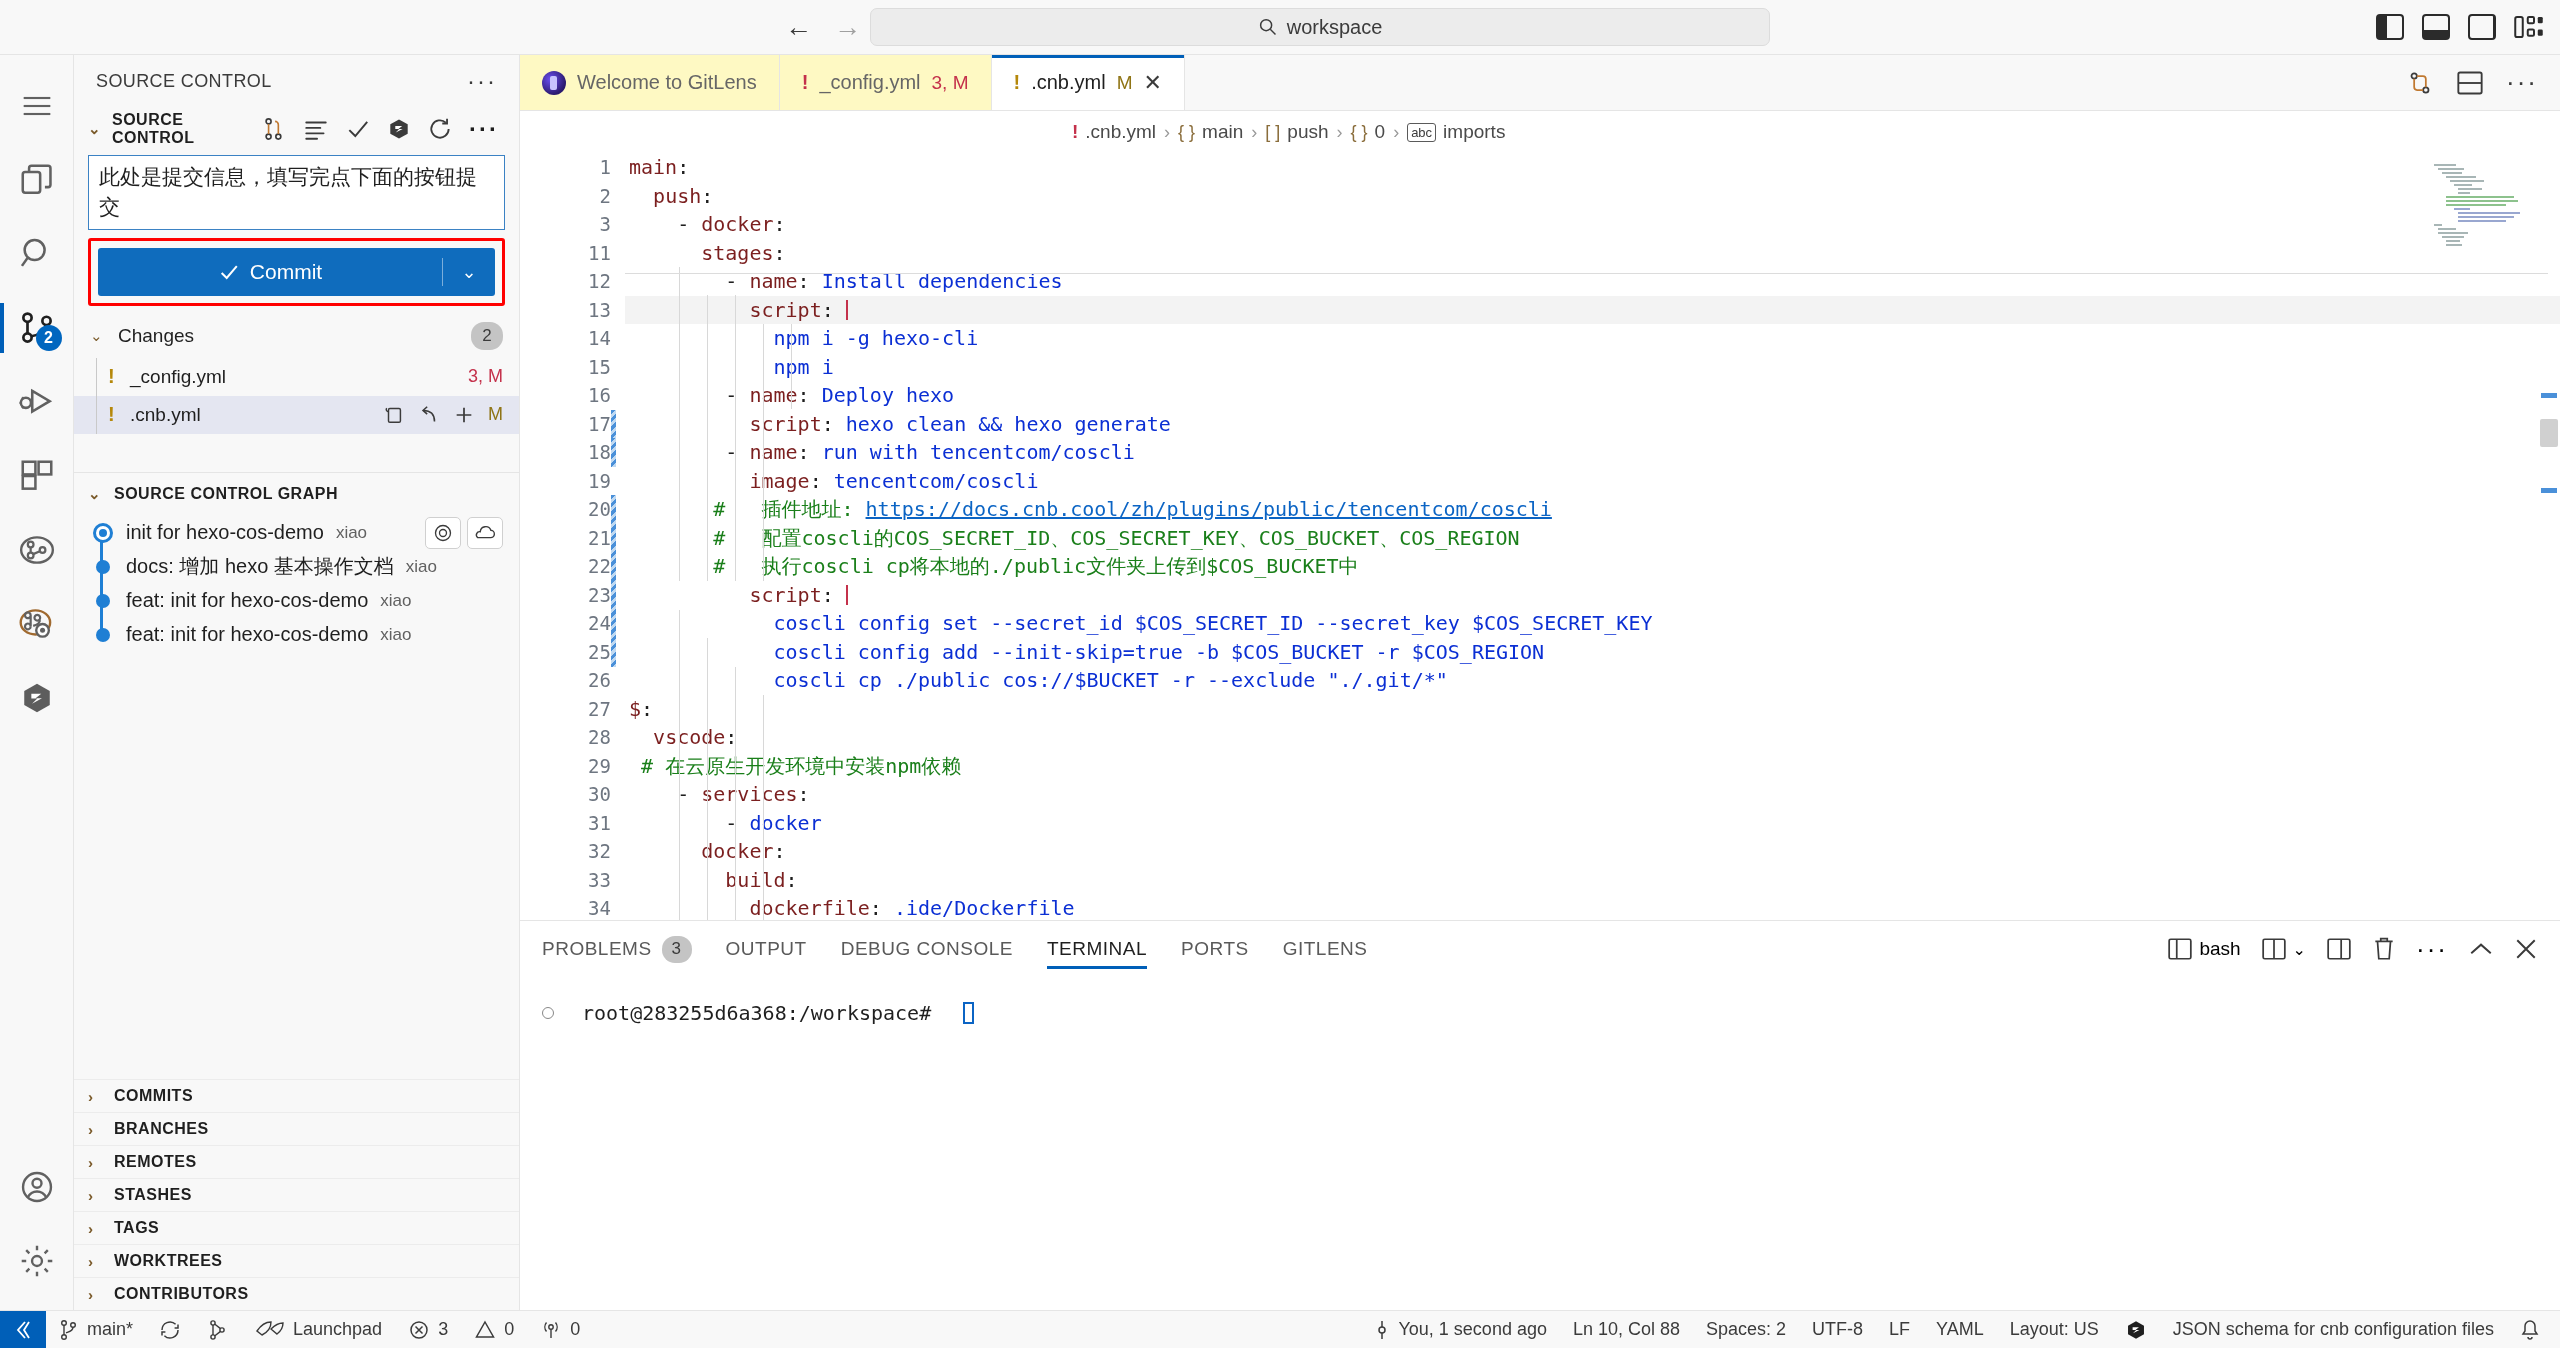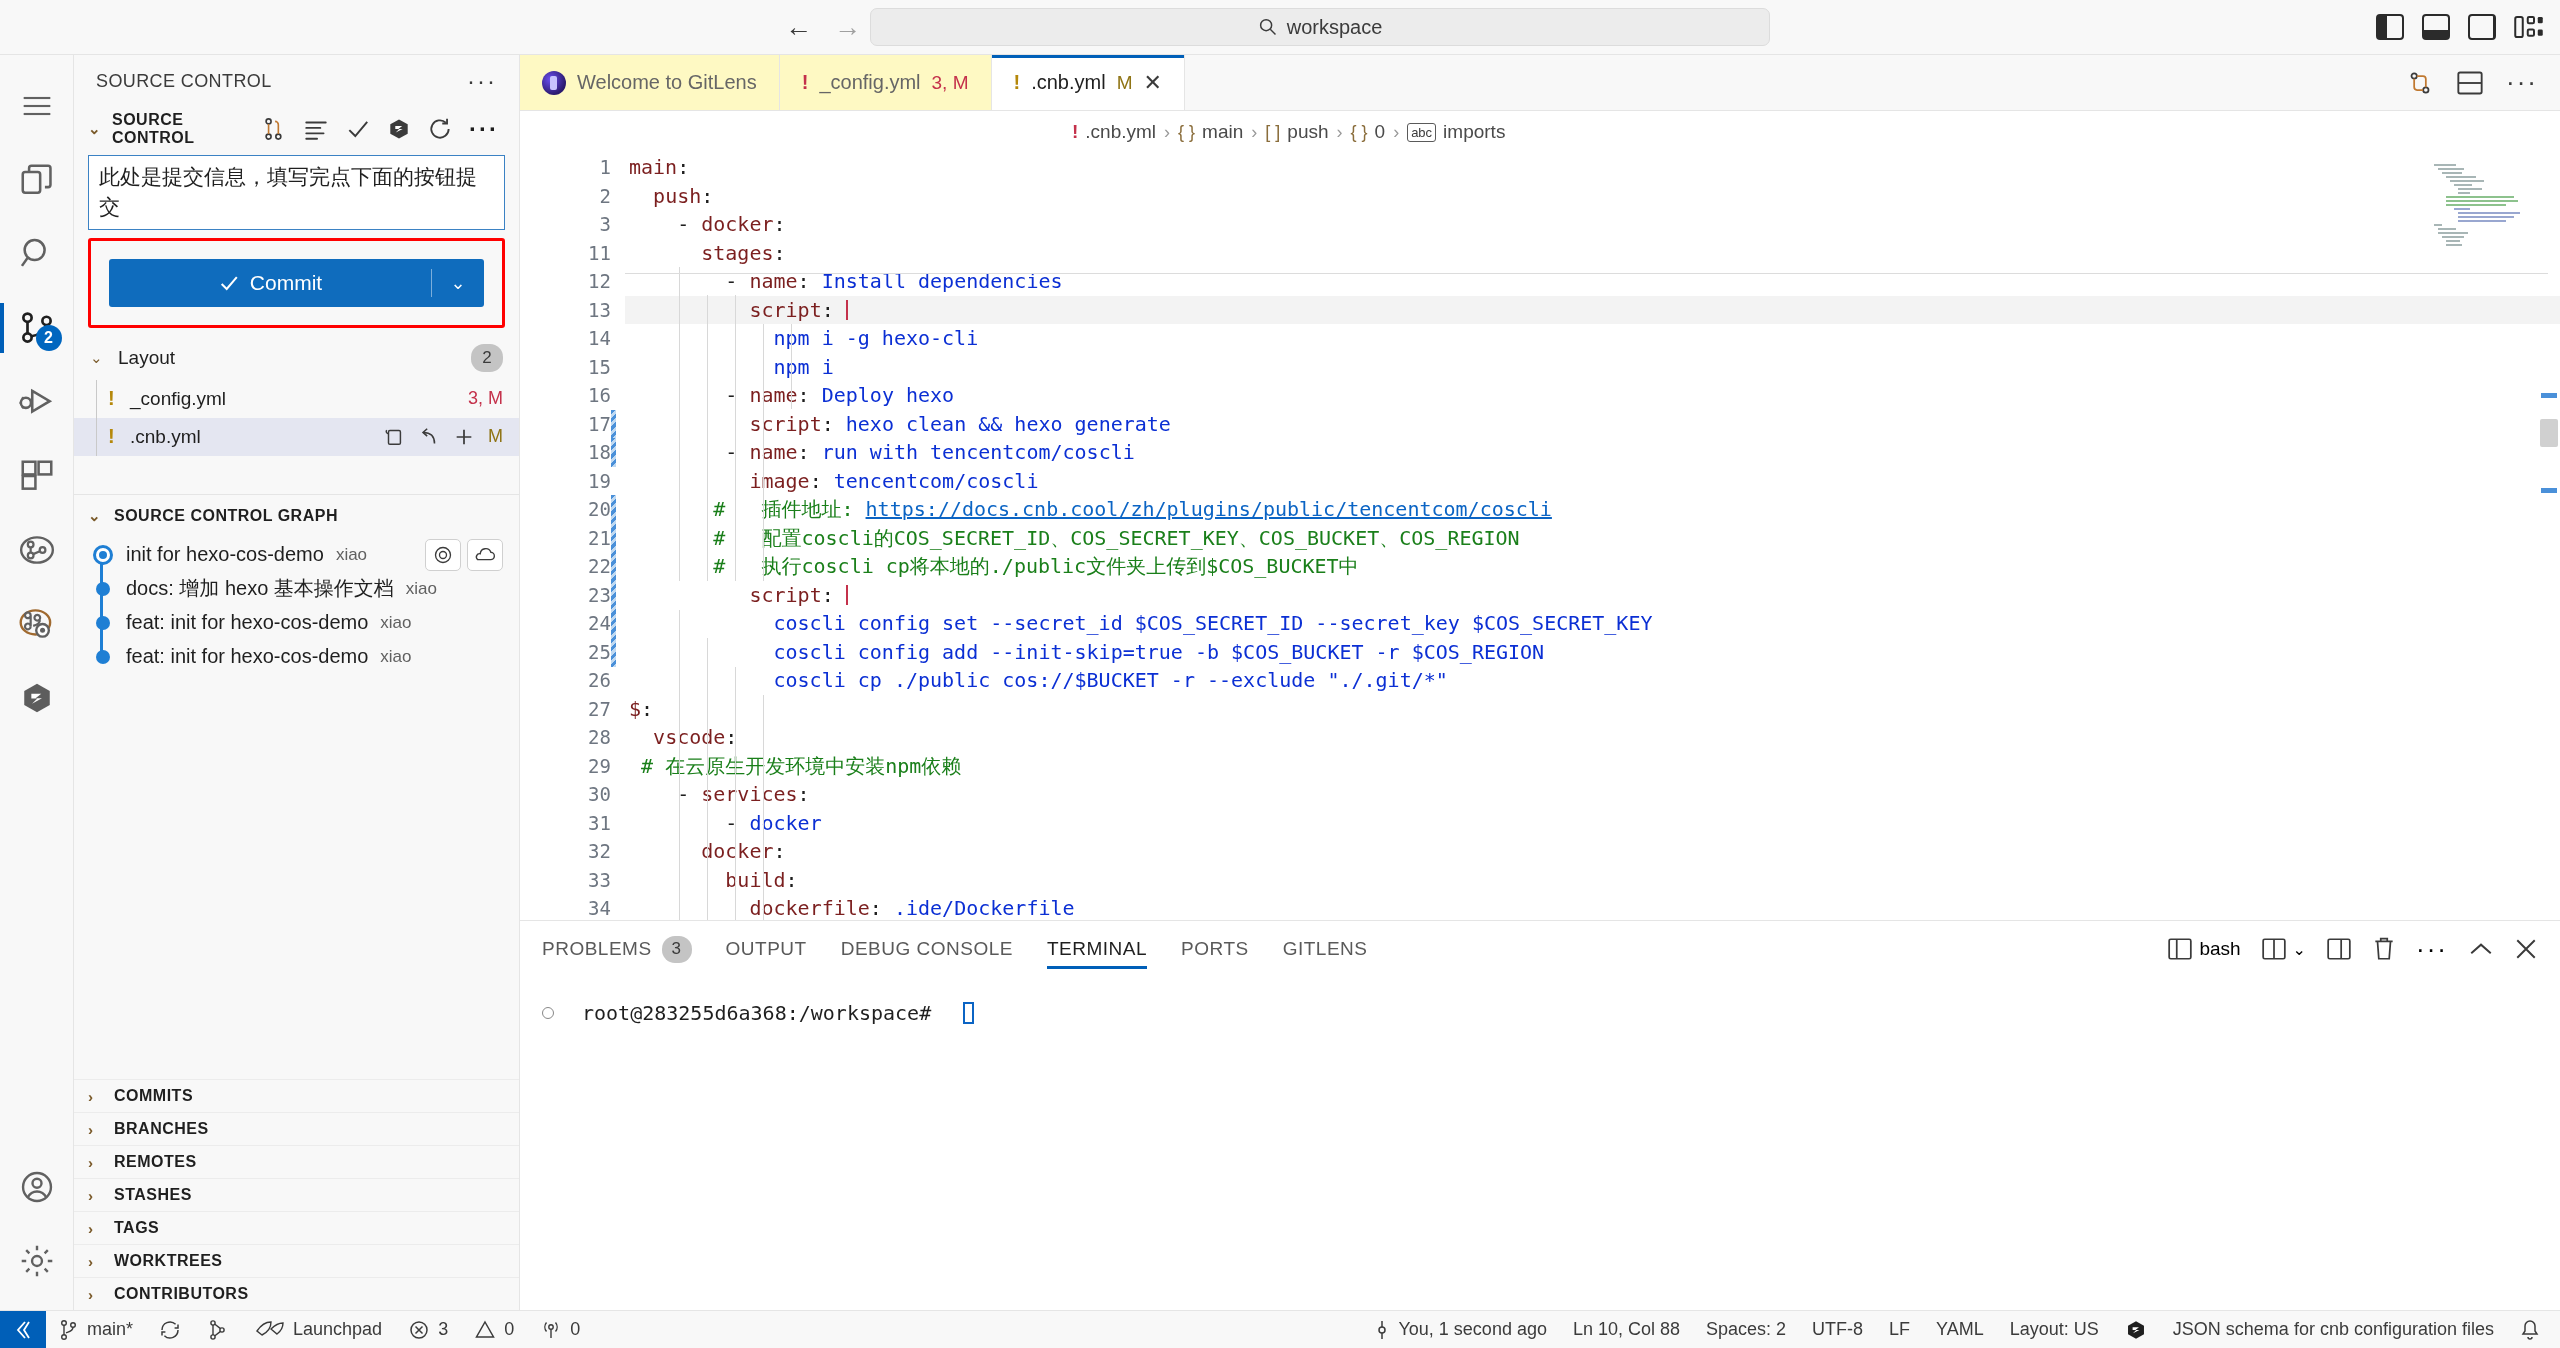--- a/index.html
+++ b/index.html
@@ -74,21 +74,21 @@
   }
   .chev { font-size:15px; width:18px; color:#7a5a2a; display:inline-block; }
   .sect-head .acts { margin-left:auto; display:flex; gap:16px; align-items:center; padding-right:6px; }
   .sect-head .acts svg { cursor:pointer; }
 
   .commitbox {
     margin:4px 14px 0 14px; border:1px solid #3b82c4; background:#fff;
     min-height:64px; padding:6px 10px; font-size:21px; line-height:1.45;
     color:#1f1f1f; cursor:text; word-break:break-all;
   }
-  .commit-wrap { margin:8px 14px 0 14px; border:3px solid #ff0000; border-radius:3px; padding:18px; }
+  .commit-wrap { margin:8px 14px 0 14px; border:3px solid #ff0000; border-radius:3px; padding:7px; }
   .commit-btn {
     height:48px; background:#0f6cbd; color:#fff; display:flex; align-items:center;
     position:relative; border-radius:3px; cursor:pointer;
   }
   .commit-btn .lbl { flex:1; display:flex; align-items:center; justify-content:center; gap:10px; font-size:21px; }
   .commit-btn .sep { width:1px; background:rgba(255,255,255,.45); height:28px; }
   .commit-btn .drop { width:52px; display:flex; align-items:center; justify-content:center; font-size:18px; cursor:pointer; }
 
   .changes-head {
     height:44px; display:flex; align-items:center; gap:10px; padding:0 16px;
@@ -407,21 +407,21 @@
               </svg>
             <span>Commit</span>
           </span>
           <span class="sep"></span>
           <span class="drop">⌄</span>
         </div>
       </div>
 
       <div class="changes-head">
         <span class="chev">⌄</span>
-        <span>Layout</span>
+        <span>Changes</span>
         <span class="count-badge">2</span>
       </div>
 
       <div class="file-row">
         <span class="file-tree-line"></span>
         <span class="warn">!</span>
         <span>_config.yml</span>
         <span class="right">
           <span class="stat red">3, M</span>
         </span>

